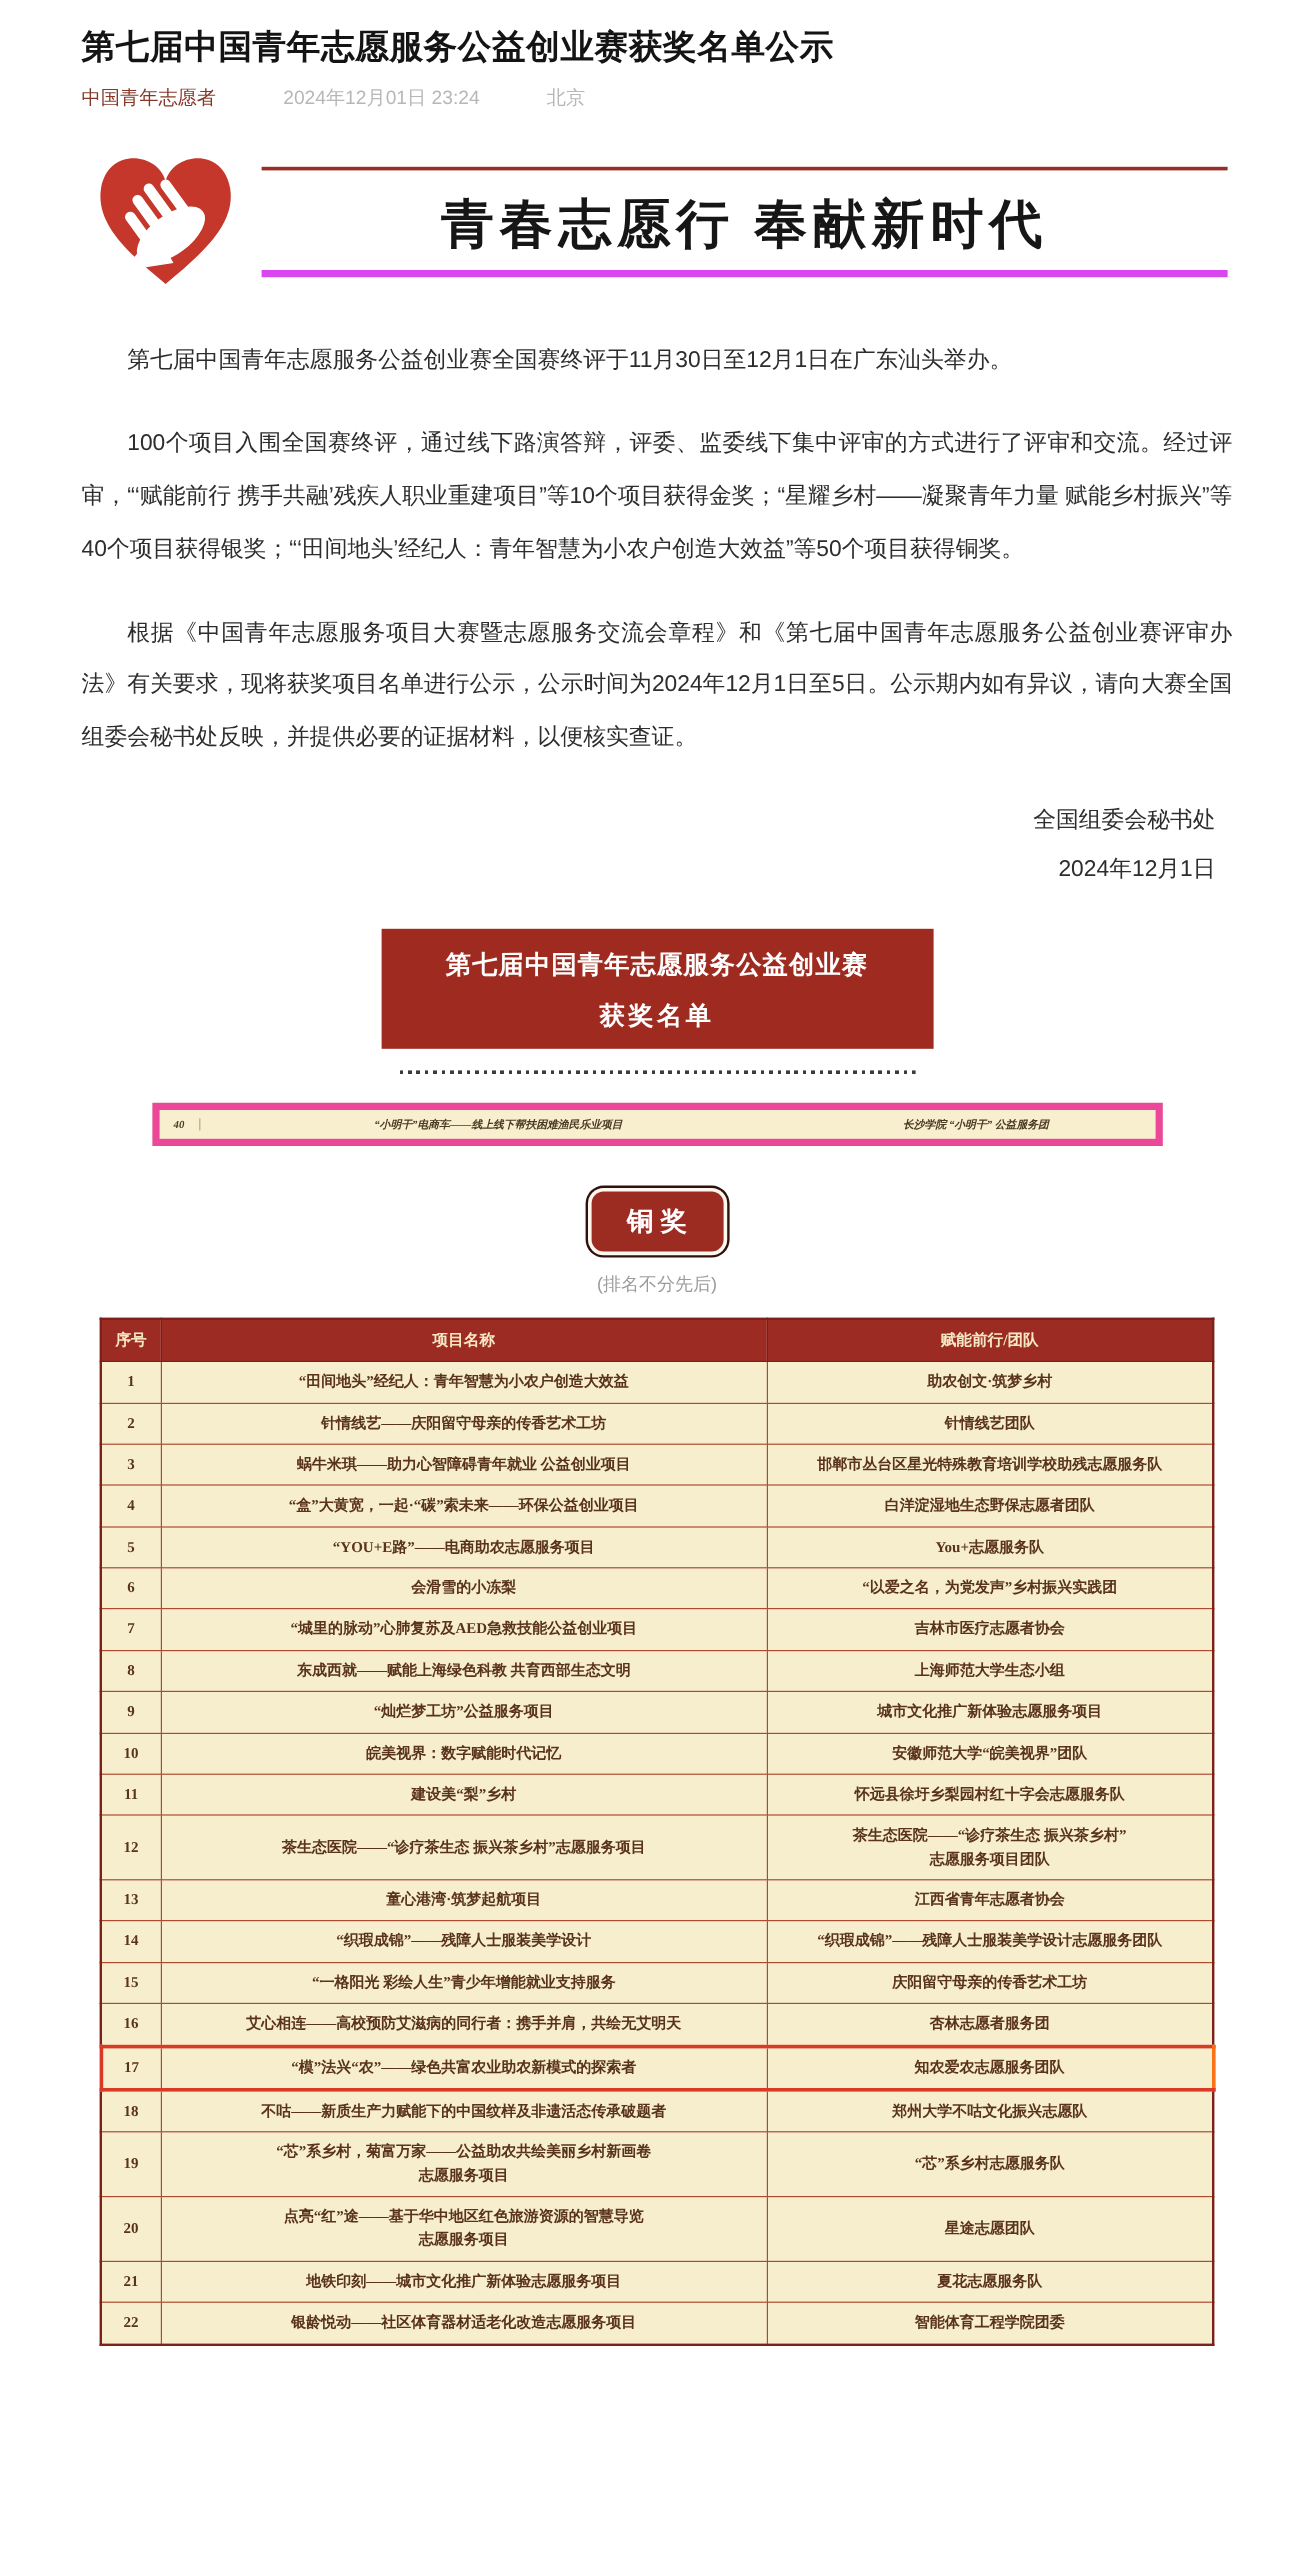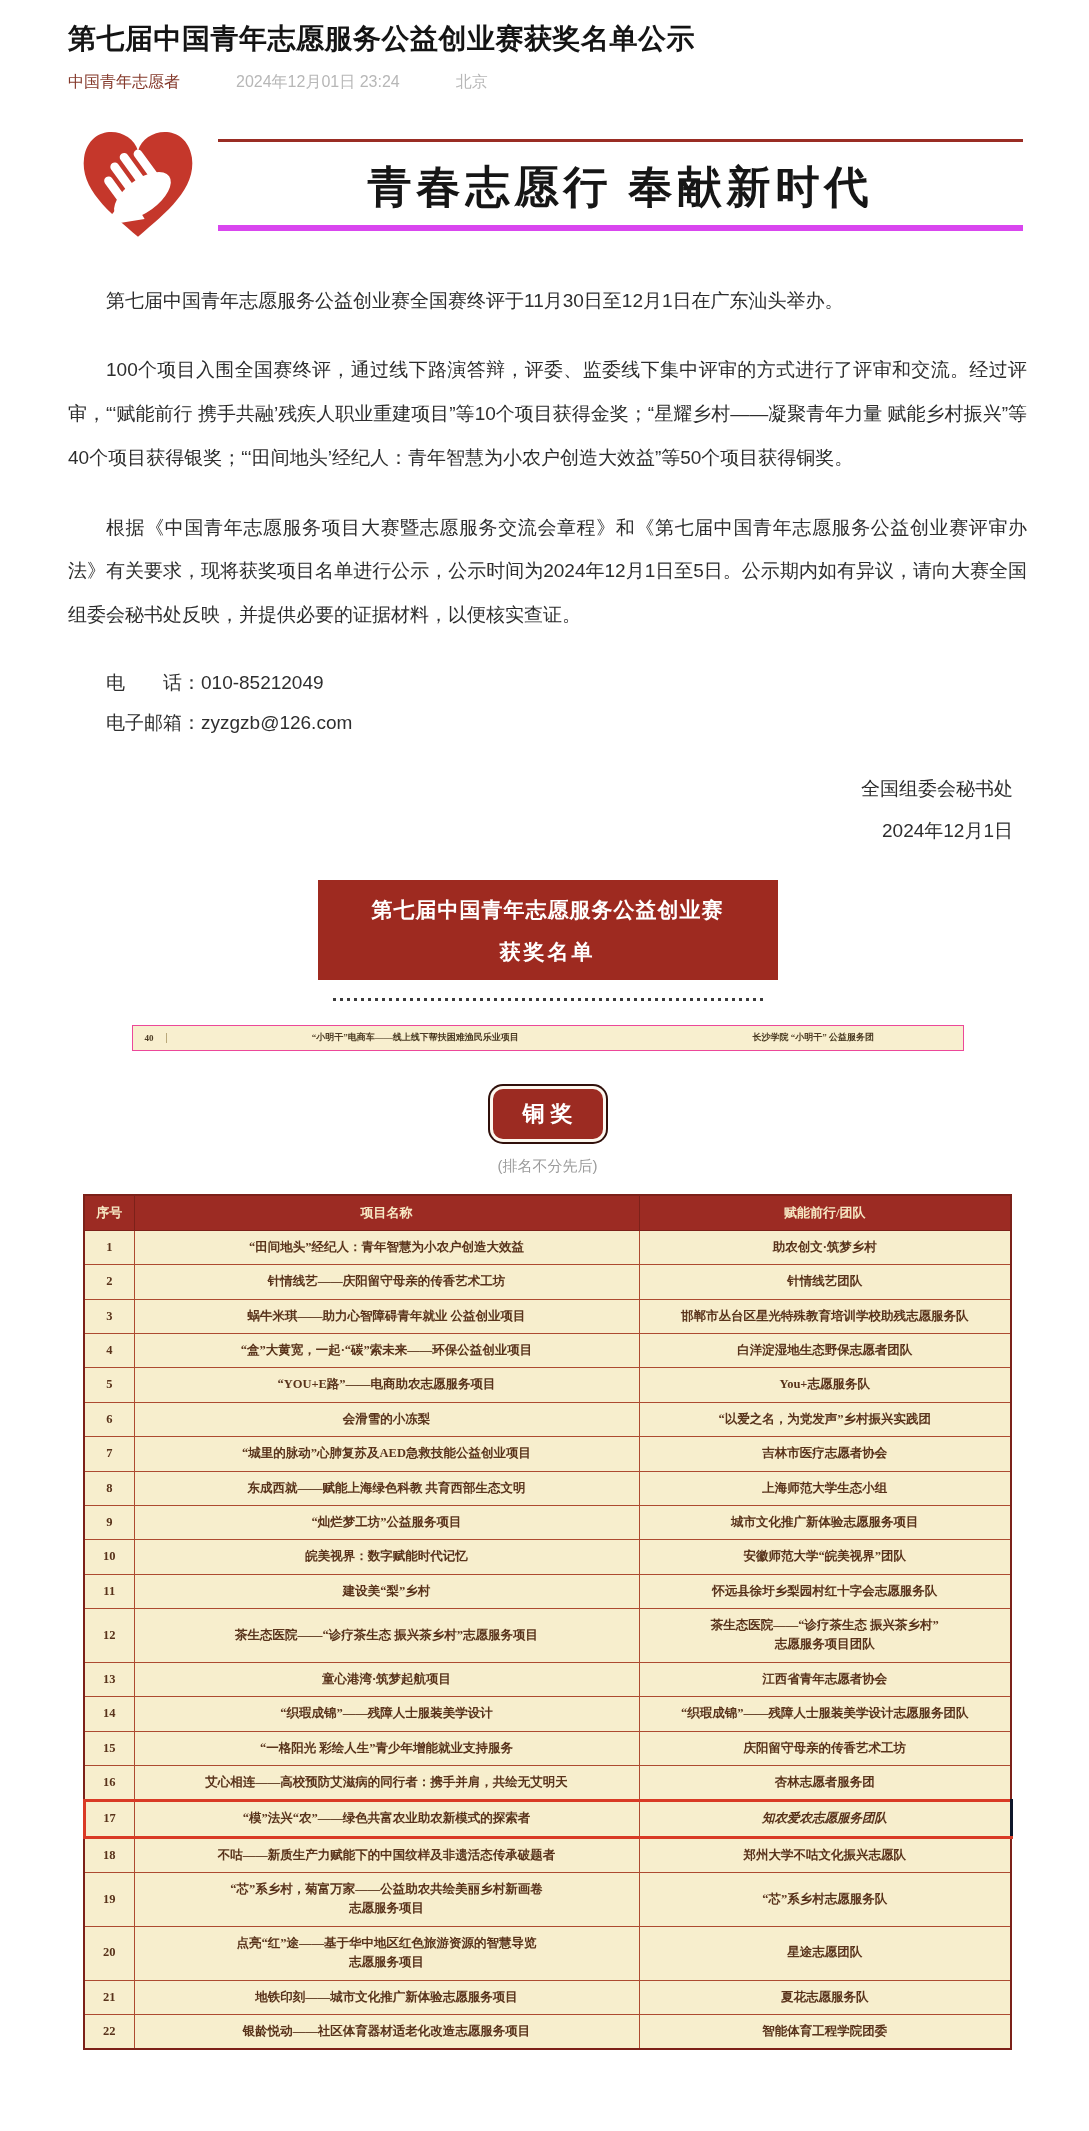--- a/index.html
+++ b/index.html
@@ -25,22 +25,22 @@
   .contact{font-size:19px;line-height:2.15;margin:0 0 24px 0;}
   .contact div{padding-left:2em;}
   .signature{font-size:19px;line-height:2.2;text-align:right;padding-right:14px;margin:0 0 28px 0;color:#2d2d2d;}
   .award-banner{width:444px;margin:0 auto 18px auto;background:#9e2a20;color:#ffffff;text-align:center;padding:16px 8px 14px 8px;}
   .award-banner .l1{font-size:21px;font-weight:700;letter-spacing:1px;}
   .award-banner .l2{font-size:21px;font-weight:700;letter-spacing:3px;margin-top:14px;}
   .dotted{width:430px;height:3px;margin:0 auto 24px auto;
     background:repeating-linear-gradient(90deg,#3c3c3c 0 3px,transparent 3px 7px);}
   .strip{
     width:830px;height:24px;margin:0 auto 38px auto;display:flex;align-items:center;overflow:hidden;
-    background:#f8efcf;border:1px solid #ec4899;
-    font-family:"Liberation Serif",serif;font-size:9px;font-weight:700;color:#4a3a22;
+    background:#f8efcf;border:6px solid #ec4899;
+    font-family:"Liberation Serif",serif;font-size:9px;font-weight:700;color:#4a3a22;font-style:italic;
   }
   .strip .c1{width:4%;border-right:1px solid #b9a87a;text-align:center;}
   .strip .c2{width:60%;text-align:center;white-space:nowrap;overflow:hidden;}
   .strip .c3{width:36%;text-align:center;white-space:nowrap;overflow:hidden;}
   .badge{
     display:block;width:max-content;margin:0 auto 18px auto;background:#9c2b22;color:#ffffff;
     font-size:22px;font-weight:700;letter-spacing:6px;padding:10px 24px 10px 30px;border-radius:10px;
     box-shadow:0 0 0 3px #fdf8ef,0 0 0 5px #30100b;
   }
   .note{color:#9b9b9b;text-align:center;font-size:15px;margin:0 0 18px 0;}
@@ -49,21 +49,21 @@
     background:#9c2b23;color:#f6e8c4;font-size:13px;font-weight:700;
     padding:8px 6px;border:1px solid #7c2119;
   }
   .awards td{
     background:#f7eecd;border:1px solid #ad4a30;color:#59331b;
     font-size:12.5px;font-weight:700;text-align:center;padding:7px 10px;line-height:1.55;
     white-space:pre-line;
   }
   tr.hl td{border-top:3px solid #d93a25;border-bottom:3px solid #d93a25;}
   tr.hl td:first-child{border-left:3px solid #d93a25;}
-  tr.hl td:last-child{border-right:3px solid #0f172a;font-style:italic;}
+  tr.hl td:last-child{border-right:3px solid #f97316;}
 </style>
 </head>
 <body>
 
 <div class="container">
 
   <h1 class="title">第七届中国青年志愿服务公益创业赛获奖名单公示</h1>
 
   <div class="byline">
     <span class="account">中国青年志愿者</span>
@@ -87,24 +87,20 @@
       <div class="slogan">青春志愿行 奉献新时代</div>
     </div>
   </div>
 
   <div>
       <p class="para">第七届中国青年志愿服务公益创业赛全国赛终评于11月30日至12月1日在广东汕头举办。</p>
       <p class="para">100个项目入围全国赛终评，通过线下路演答辩，评委、监委线下集中评审的方式进行了评审和交流。经过评审，“‘赋能前行 携手共融’残疾人职业重建项目”等10个项目获得金奖；“星耀乡村——凝聚青年力量 赋能乡村振兴”等40个项目获得银奖；“‘田间地头’经纪人：青年智慧为小农户创造大效益”等50个项目获得铜奖。</p>
       <p class="para">根据《中国青年志愿服务项目大赛暨志愿服务交流会章程》和《第七届中国青年志愿服务公益创业赛评审办法》有关要求，现将获奖项目名单进行公示，公示时间为2024年12月1日至5日。公示期内如有异议，请向大赛全国组委会秘书处反映，并提供必要的证据材料，以便核实查证。</p>
     </div>
 
-  <div class="contact">
-    <div>电　　话：010-85212049</div>
-    <div>电子邮箱：zyzgzb@126.com</div>
-  </div>
 
   <div class="signature">
     <div>全国组委会秘书处</div>
     <div>2024年12月1日</div>
   </div>
 
   <div class="award-banner">
     <div class="l1">第七届中国青年志愿服务公益创业赛</div>
     <div class="l2">获奖名单</div>
   </div>

